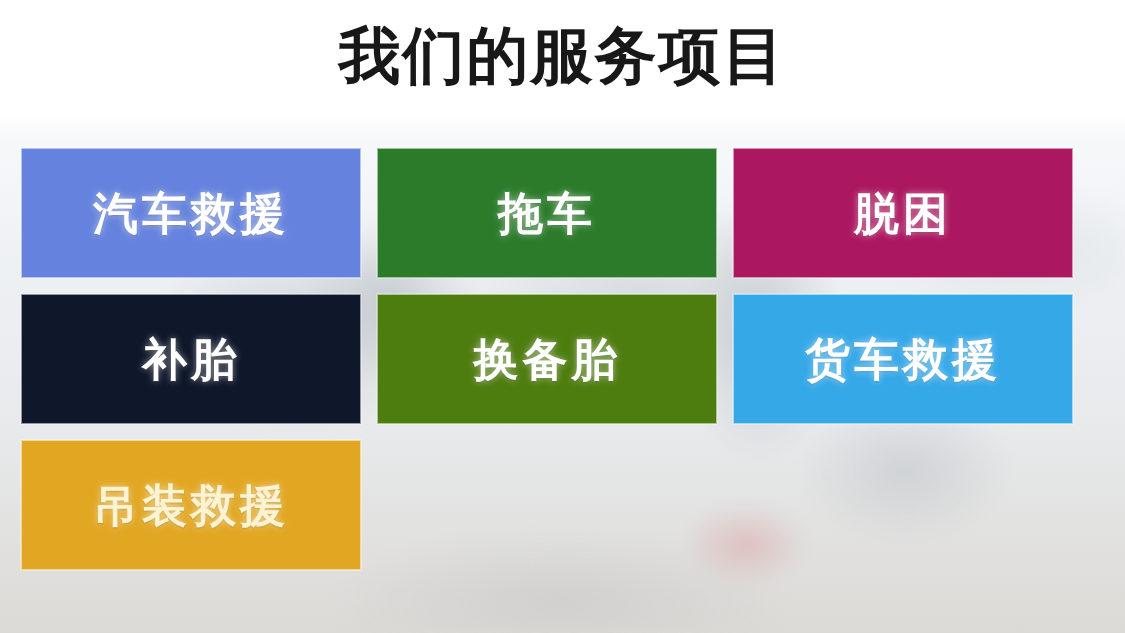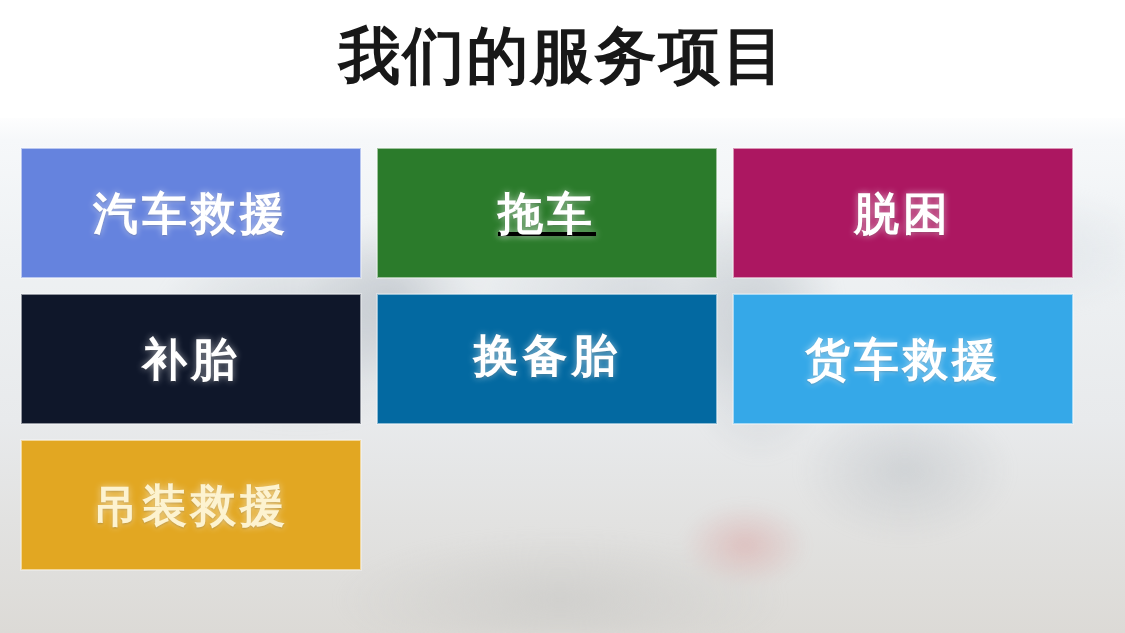--- a/index.html
+++ b/index.html
@@ -121,33 +121,33 @@
   <div class="header">
     <h1 class="title">我们的服务项目</h1>
   </div>
 
   <div class="grid">
 
     <div class="tile" style="background: rgb(101, 131, 222);">
       <span class="tile-label" style="color: rgb(255, 255, 255);">汽车救援</span>
     </div>
 
-    <div class="tile" style="background: rgb(43, 123, 43); text-decoration: underline;">
+    <div class="tile" style="background: rgb(43, 123, 43);">
       <span class="tile-label" style="color: rgb(255, 255, 255);">拖车</span>
     </div>
 
     <div class="tile" style="background: rgb(172, 23, 97);">
       <span class="tile-label" style="color: rgb(255, 255, 255);">脱困</span>
     </div>
 
     <div class="tile" style="background: #0f172a;">
       <span class="tile-label" style="color: rgb(255, 255, 255);">补胎</span>
     </div>
 
-    <div class="tile" style="background: #0369a1; font-family: Liberation Mono, monospace;">
+    <div class="tile" style="background: #4d7c0f;">
       <span class="tile-label" style="color: rgb(255, 255, 255);">换备胎</span>
     </div>
 
 
 
     <div class="tile" style="background: rgb(53, 168, 232);">
       <span class="tile-label" style="color: rgb(255, 255, 255);">货车救援</span>
     </div>
 
     <div class="tile" style="background: rgb(226, 167, 34);">

